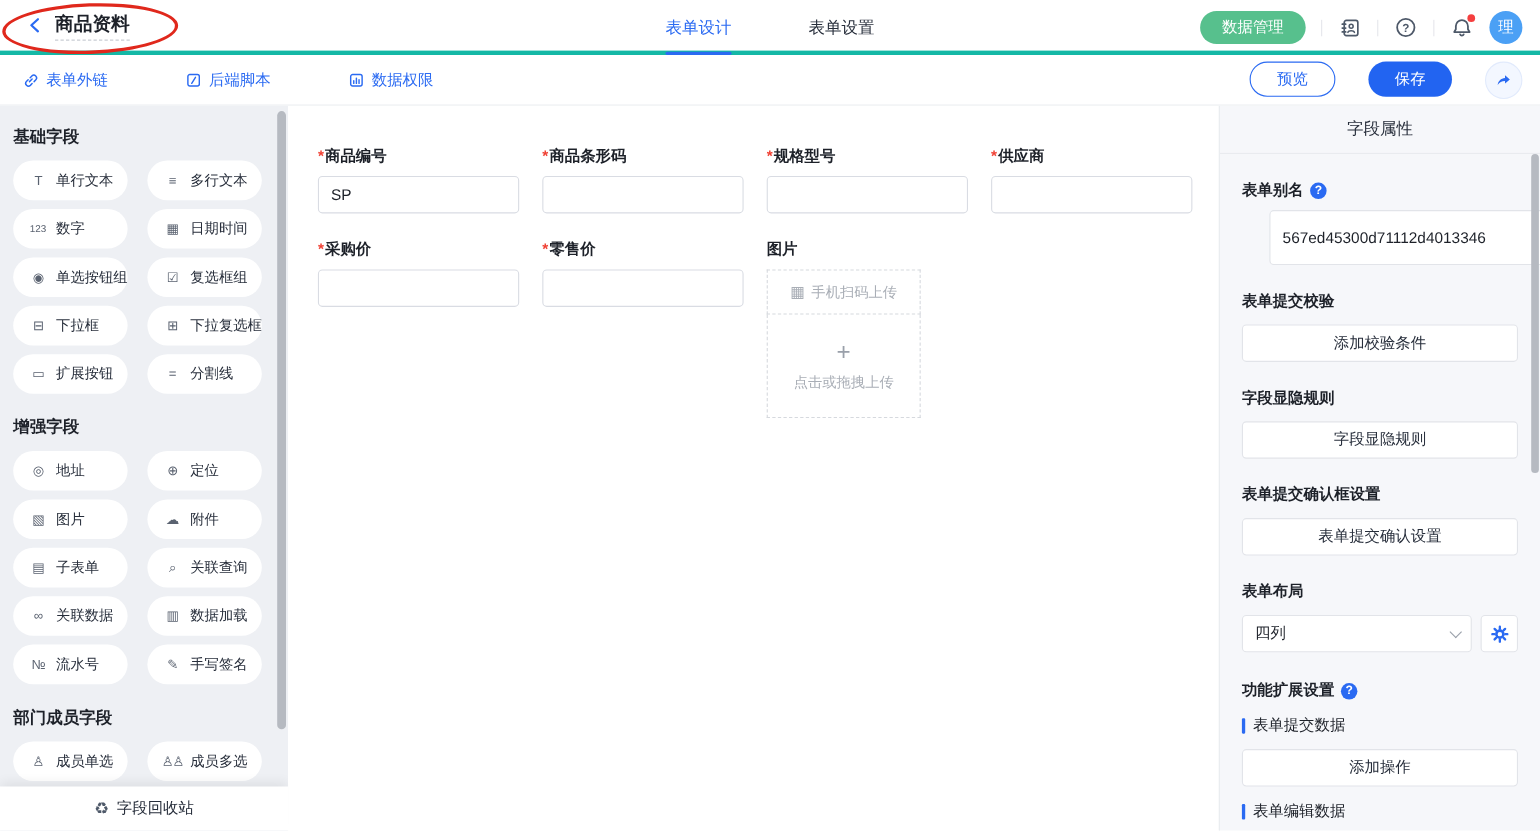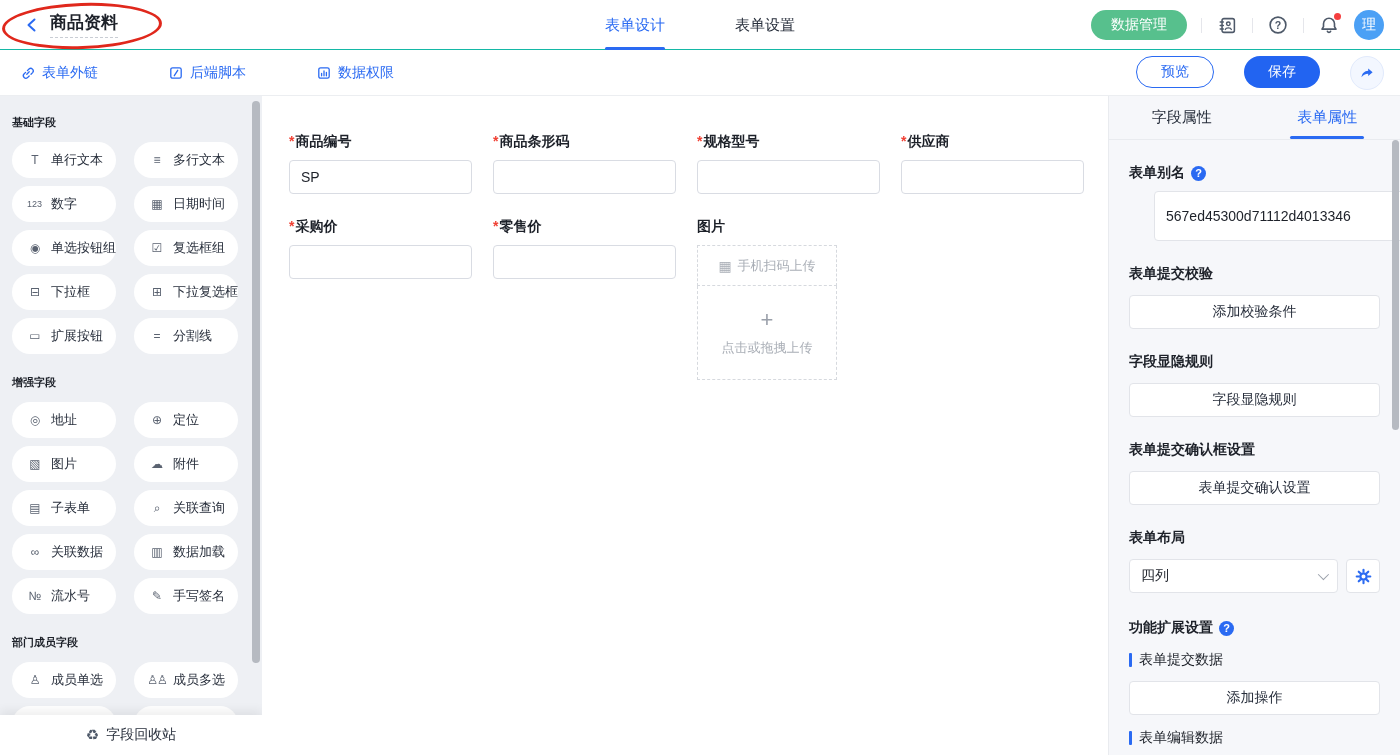--- a/index.html
+++ b/index.html
@@ -1,21 +1,21 @@
 <!DOCTYPE html>
 <html><head>
 <meta charset="utf-8">
 <style>
   * { margin:0; padding:0; box-sizing:border-box; }
   html,body { width:1400px; height:755px; overflow:hidden; background:#fff;
     font-family:"Liberation Sans","DejaVu Sans",sans-serif; color:#1d2129; }
 
   
   .header { position:absolute; top:0; left:0; right:0; height:50px; background:#fff;
-    border-bottom:1px solid #14b8a6; display:flex; align-items:center; z-index:5; }
+    border-bottom:4px solid #14b8a6; display:flex; align-items:center; z-index:5; }
   .hdr-left { display:flex; align-items:center; gap:10px; padding-left:24px; position:relative; }
   .back-btn { display:flex; align-items:center; cursor:pointer; }
   .page-title { font-size:17px; font-weight:700; color:#1d2129; border-bottom:1px dashed #c9cdd4; padding-bottom:3px; }
   .annot { position:absolute; left:2px; top:3px; width:160px; height:46px; border:3px solid #e0281c;
     border-radius:50%; transform:rotate(-2deg); pointer-events:none; z-index:9; }
   .hdr-tabs { position:absolute; left:50%; transform:translateX(-50%); top:0; height:50px; display:flex; gap:70px; }
   .h-tab { height:100%; display:flex; align-items:center; font-size:15px; color:#272e3b; cursor:pointer; position:relative; }
   .h-tab.active { color:#2a6af2; }
   .h-tab.active::after { content:""; position:absolute; left:0; right:0; bottom:0; height:3px; background:#2a6af2; border-radius:2px; }
   .hdr-right { position:absolute; right:16px; top:0; height:50px; display:flex; align-items:center; gap:14px; }
@@ -37,21 +37,21 @@
   .btn-preview { height:32px; padding:0 24px; border-radius:16px; border:1px solid #2a6af2; color:#2a6af2;
     background:#fff; font-size:14px; cursor:pointer; }
   .btn-save { height:32px; padding:0 24px; border-radius:16px; border:none; color:#fff; background:#2264f1;
     font-size:14px; cursor:pointer; }
   .btn-share { width:34px; height:34px; border-radius:50%; background:#f3f7ff; border:1px solid #e1eafc;
     display:flex; align-items:center; justify-content:center; cursor:pointer; }
 
   
   .sidebar { position:absolute; top:96px; left:0; bottom:0; width:262px; background:#eef0f4; overflow:hidden; }
   .sb-inner { padding:19px 0 0 12px; }
-  .sb-title { font-size:11px; font-weight:700; color:#1d2129; margin-bottom:12px; }
+  .sb-title { font-size:15px; font-weight:700; color:#1d2129; margin-bottom:12px; }
   .sb-grid { display:grid; grid-template-columns:104px 104px; column-gap:18px; row-gap:8px; margin-bottom:21px; }
   .s-item { height:36px; background:#fff; border-radius:18px; display:flex; align-items:center;
     padding-left:13px; gap:7px; cursor:grab; }
   .s-ico { width:19px; font-size:12px; color:#5a6270; text-align:center; letter-spacing:-1px; flex:none; }
   .s-lbl { font-size:13px; color:#272e3b; white-space:nowrap; }
   .sb-scroll { position:absolute; right:2px; top:5px; width:8px; height:562px; background:#b6bac1; border-radius:4px; }
   .recycle-bar { position:absolute; left:0; right:0; bottom:0; height:40px; background:#fff;
     box-shadow:0 -4px 10px rgba(0,0,0,.07); display:flex; align-items:center; justify-content:center;
     gap:7px; font-size:14px; color:#272e3b; cursor:pointer; z-index:2; }
   .recycle-bar .s-ico { width:auto; font-size:15px; color:#4e5969; letter-spacing:0; }
@@ -338,21 +338,20 @@
           <span>点击或拖拽上传</span>
         </div>
       </div>
     </div>
   </div>
 </div>
 
 <div class="panel">
   <div class="p-tabs">
     <div class="p-tab">字段属性</div>
-    <div class="p-tab active">表单属性</div>
   </div>
   <div class="p-body">
     <div class="p-label">
       <span>表单别名</span>
       <span class="qmark">?</span>
     </div>
     <input class="p-input" value="567ed45300d71112d4013346" style="">
 
     <div class="p-label">
         <span>表单提交校验</span>

